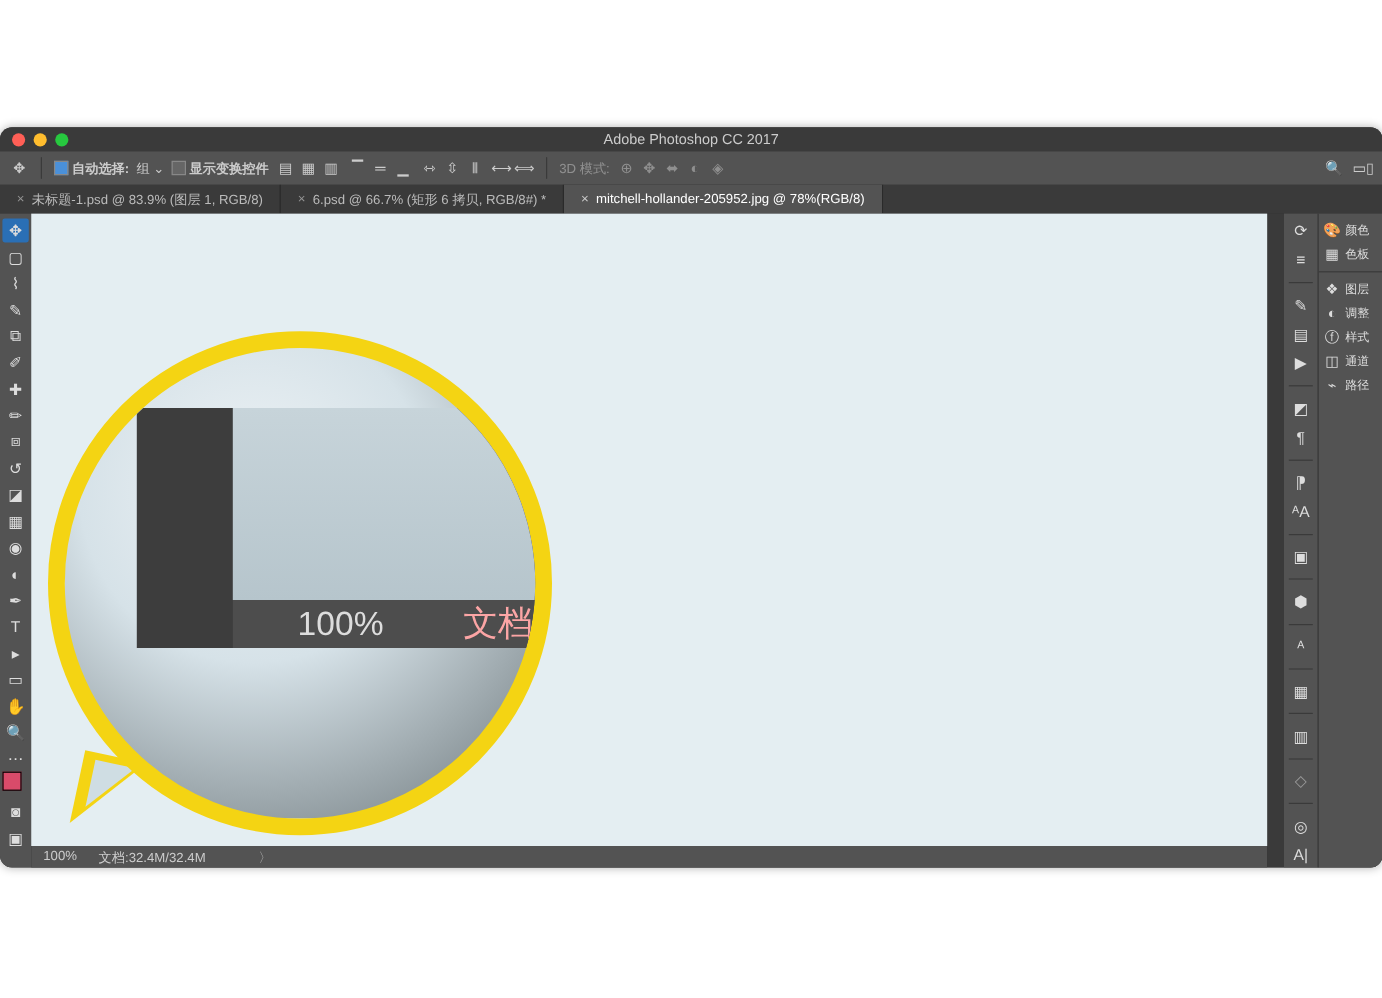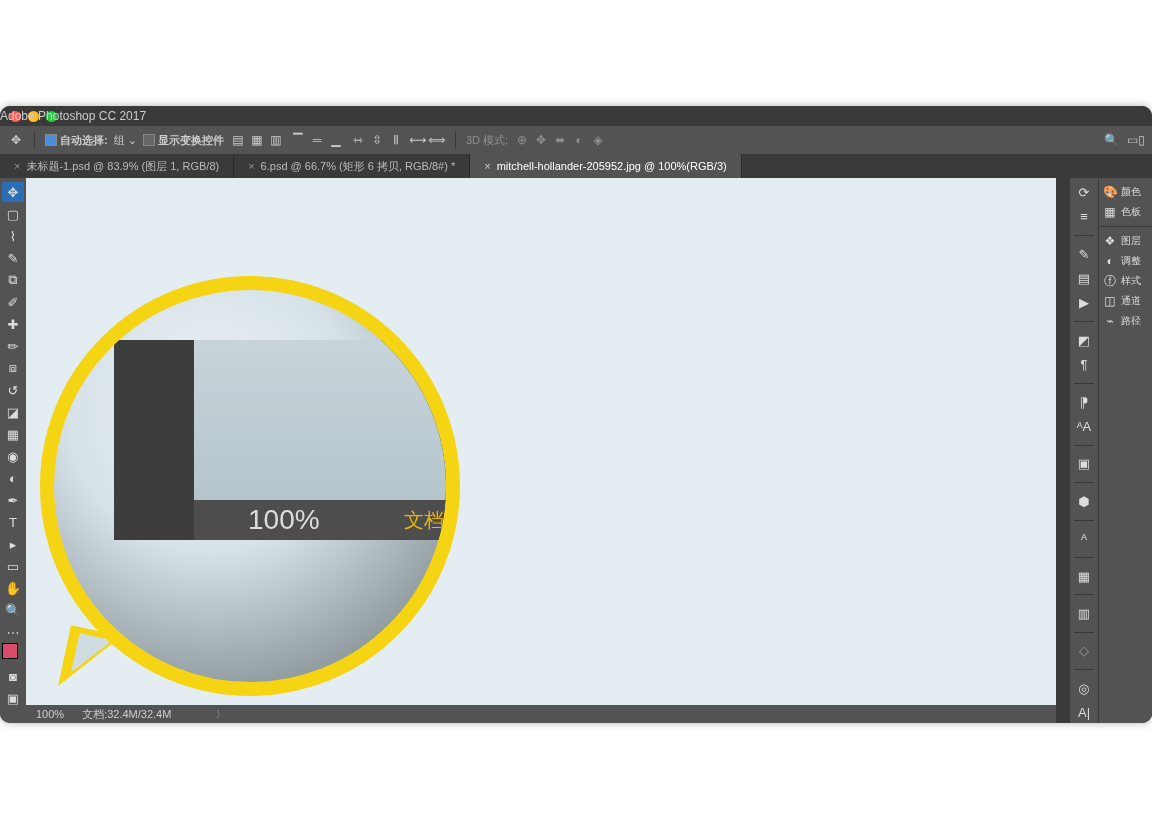--- a/index.html
+++ b/index.html
@@ -2,21 +2,21 @@
 <html><head>
 <meta charset="utf-8">
 <style>
   * { box-sizing: border-box; margin: 0; padding: 0; }
   body { background: #fff; font-family: -apple-system, Helvetica, Arial, sans-serif; font-size: 11px; width: 1152px; height: 832px; position: relative; }
   .app-window { position: absolute; top: 106px; left: 0; width: 1152px; height: 617px; background: #323232; border-radius: 10px; overflow: hidden; box-shadow: 0 0 8px rgba(0,0,0,.3); }
   .titlebar { height: 20px; background: #3a3a3a; display: flex; align-items: center; position: relative; }
   .traffic { display: flex; gap: 7px; padding-left: 10px; }
   .dot { width: 11px; height: 11px; border-radius: 50%; }
   .red { background:#ff5f56; } .yellow{background:#ffbd2e;} .green{background:#27c93f;}
-  .title-text { position:absolute; left:0; right:0; text-align:left; color:#ccc; font-size:12px; }
+  .title-text { position:absolute; left:0; right:0; text-align:center; color:#ccc; font-size:12px; }
   .optbar { height:28px; background:#535353; display:flex; align-items:center; gap:6px; padding:0 8px; color:#ccc; font-size:11px; }
   .optbar .sep { width:1px; height:18px; background:#3a3a3a; margin:0 4px;}
   .optbar .check { display:inline-flex; align-items:center; gap:3px;font-weight:bold;}
   .optbar .box { width:12px;height:12px;border:1px solid #888;background:#666;display:inline-block;}
   .optbar .boxchk { background:#4a90d9;}
   .optbar .grp { display:flex; gap:3px;}
   .icon-sm { width:16px;height:16px;display:inline-flex;align-items:center;justify-content:center;font-size:12px;color:#ccc;}
   .right-tools { margin-left:auto; display:flex; gap:8px; align-items:center;}
   .tabstrip { height:24px; background:#3a3a3a; display:flex; align-items:stretch; color:#bbb; font-size:11px;}
   .tab { display:flex;align-items:center; padding:0 14px; gap:6px; border-right:1px solid #2a2a2a;}
@@ -43,21 +43,21 @@
   .swatch-bg { width:16px;height:16px;background:#fff;border:1px solid #000;position:absolute;top:6px;left:6px;z-index:-1;}
   .swatch-wrap { position:relative; width:22px;height:22px;}
 
   
   .magnifier { position:absolute; top:276px; left:40px; width:420px; height:420px; border-radius:50%; border:14px solid #f4d413; overflow:hidden; background:radial-gradient(circle at 40% 30%, #eef3f6 0%, #d6e2e8 40%, #6a7478 100%); }
   .mag-inner { position:absolute; inset:0;}
   .mag-dark { position:absolute; top:50px; left:60px; width:340px; height:200px; background:#3d3d3d;}
   .mag-light { position:absolute; top:50px; left:140px; width:260px; height:160px; background:linear-gradient(#c7d4da,#b6c5cc);}
   .mag-bar { position:absolute; top:210px; left:140px; width:260px; height:40px; background:#4d4d4d; display:flex; align-items:center;}
   .mag-zoom { color:#ddd; font-size:28px; margin-left:54px;}
-  .mag-doc { color:#eab308; font-size:20px; margin-left:auto; margin-right:10px;}
+  .mag-doc { color:#fca5a5; font-size:29px; margin-left:auto; margin-right:10px;}
   .mag-tail { position:absolute; top:630px; left:64px; width:0;height:0; border-left:0 solid transparent; border-right:52px solid transparent; border-top:62px solid #f4d413; transform:rotate(12deg);}
   .mag-tail::after { content:""; position:absolute; top:-56px; left:10px; border-left:0 solid transparent; border-right:34px solid transparent; border-top:40px solid #cfdde3;}
 </style>
 </head>
 <body>
 
 <div class="app-window">
 
   <div class="titlebar">
     <div class="traffic">
@@ -118,21 +118,21 @@
     <div class="tab">
         <span class="x">×</span>
         <span>未标题-1.psd @ 83.9% (图层 1, RGB/8)</span>
       </div>
     <div class="tab">
         <span class="x">×</span>
         <span>6.psd @ 66.7% (矩形 6 拷贝, RGB/8#) *</span>
       </div>
     <div class="tab active">
         <span class="x">×</span>
-        <span>mitchell-hollander-205952.jpg @ 100%(RGB/3)</span>
+        <span>mitchell-hollander-205952.jpg @ 78%(RGB/8)</span>
       </div>
   </div>
 
   <div class="workspace">
     <div class="toolcol">
       <div class="tool sel">✥</div>
       <div class="tool">▢</div>
       <div class="tool">⌇</div>
       <div class="tool">✎</div>
       <div class="tool">⧉</div>

